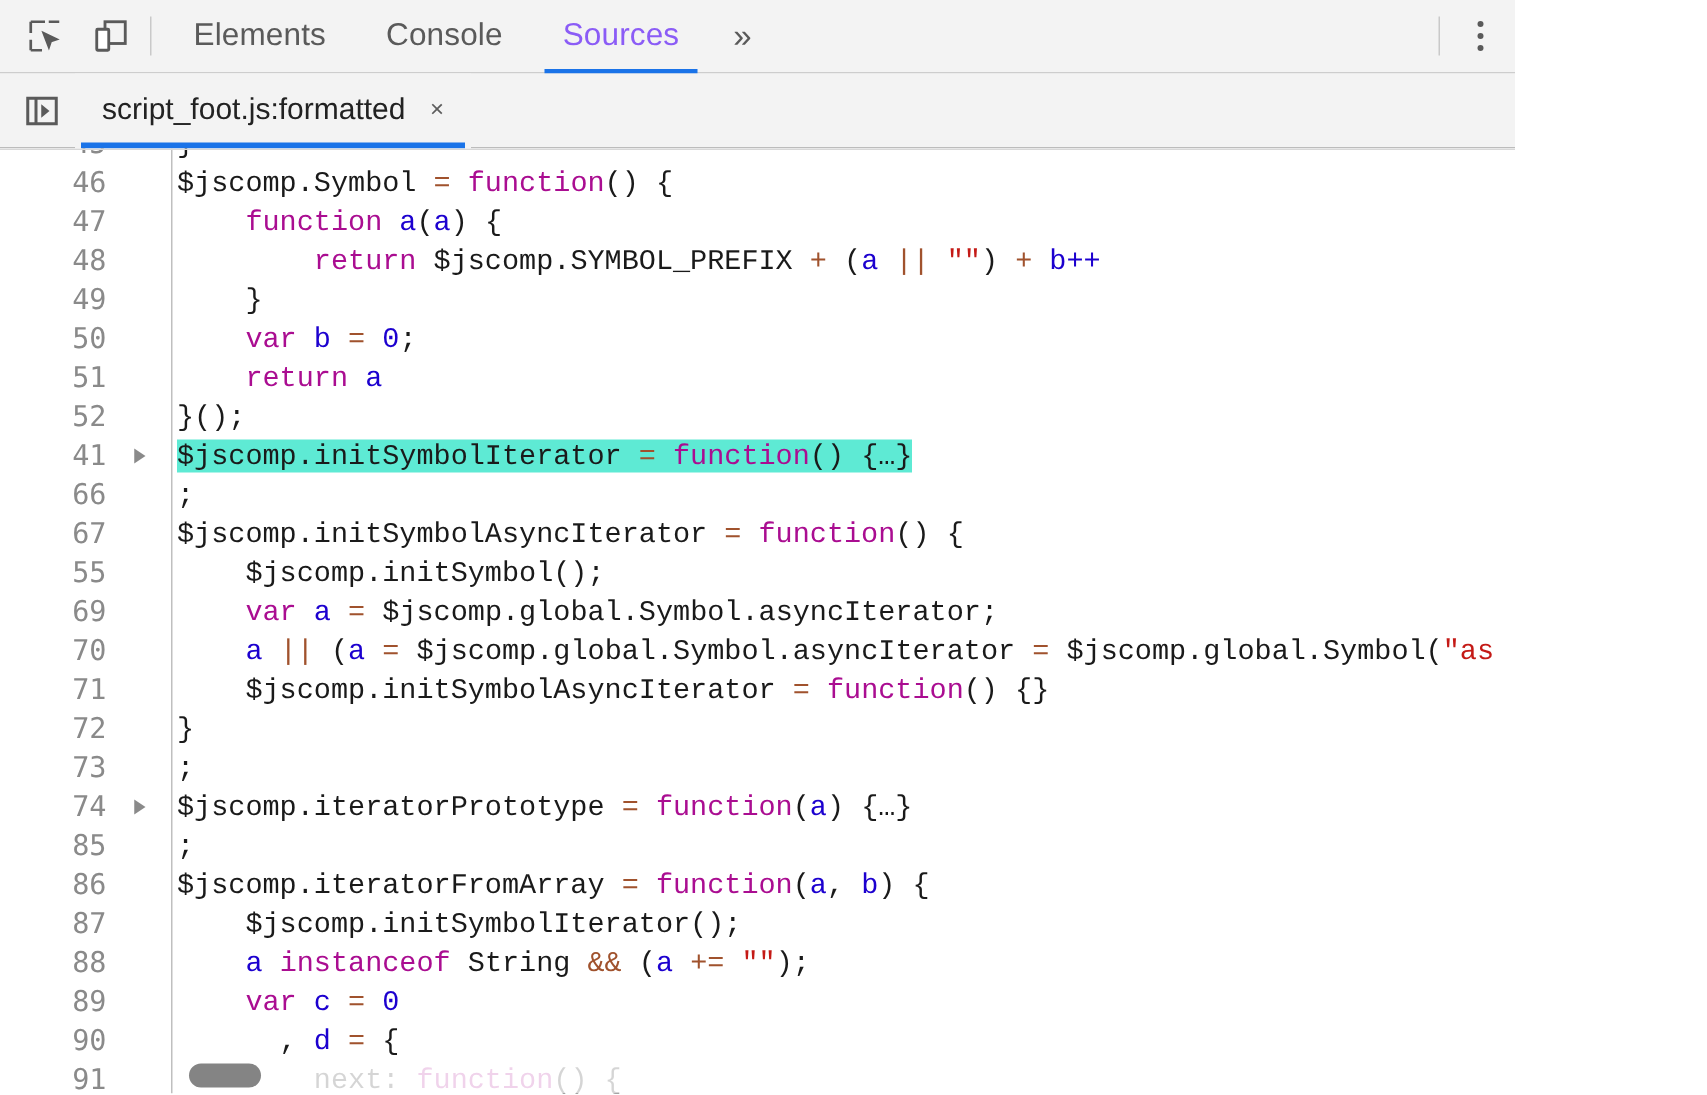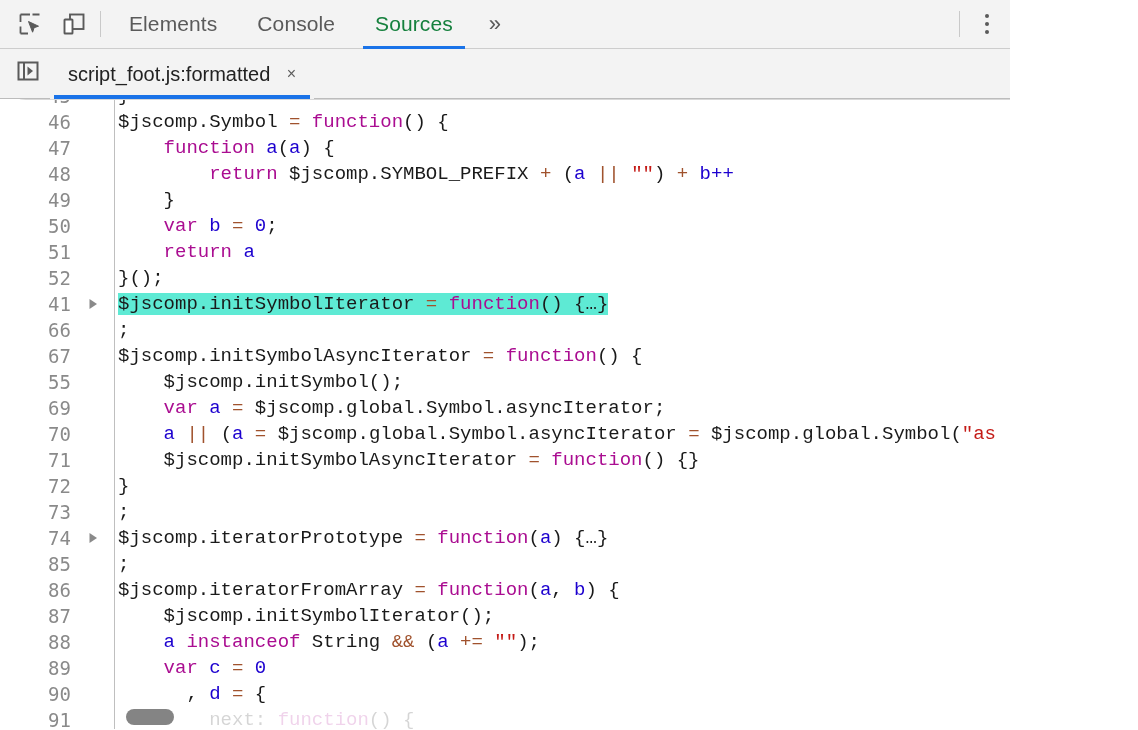--- a/index.html
+++ b/index.html
@@ -69,21 +69,21 @@
     font-size: 21px;
     color: #5a5a5a;
     letter-spacing: 0.1px;
     cursor: pointer;
     white-space: nowrap;
     background: transparent;
     border: none;
     font-family: "Liberation Sans", sans-serif;
   }
   .main-tab.selected {
-    color: #15803d;
+    color: #8b5cf6;
     font-weight: normal;
   }
   .main-tab.selected::after {
     content: "";
     position: absolute;
     left: 8px;
     right: 8px;
     bottom: 0;
     height: 3px;
     background: #1a73e8;
@@ -127,20 +127,21 @@
     background: #5a5a5a;
   }
 
   
   .subbar {
     position: relative;
     height: 50px;
     background: #f3f3f3;
     border-bottom: 1px solid #bcbcbc;
     display: flex;
+    align-items: center;
     box-sizing: border-box;
   }
 
   .nav-toggle {
     width: 44px;
     height: 44px;
     display: flex;
     align-items: center;
     justify-content: center;
     margin-left: 6px;
@@ -186,21 +187,20 @@
   }
 
   
   .editor {
     position: relative;
     width: 1138px;
     height: 630px;
     background: #ffffff;
     overflow: hidden;
     font-family: "DejaVu Sans Mono", monospace;
-    border-radius: 26px;
   }
 
   .code-scroll {
     position: absolute;
     top: -16px;          
     left: 0;
     width: 1138px;
   }
 
   .code-line {

